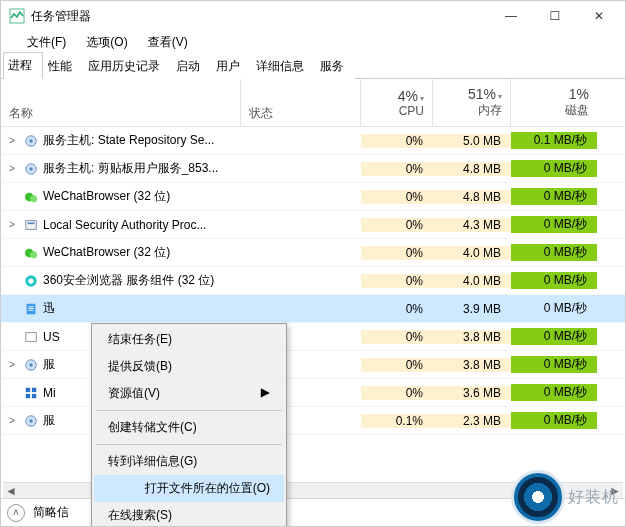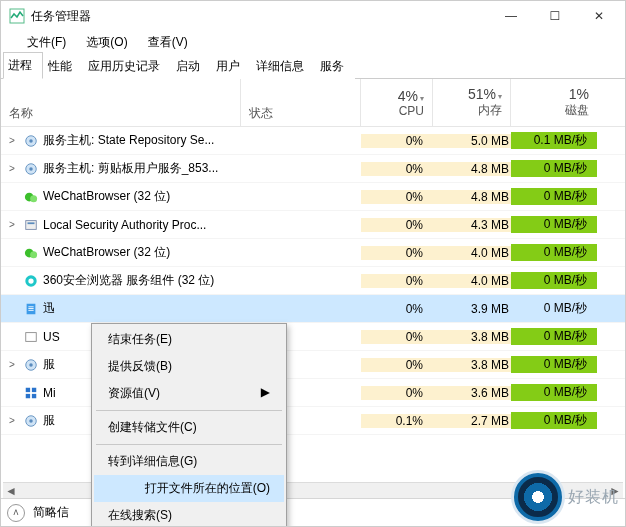--- a/index.html
+++ b/index.html
@@ -92,21 +92,21 @@
     display: flex;
     height: 28px;
     align-items: center;
     border-bottom: 1px solid #f4f4f4;
   }
   .row.selected { background: #cde8ff; }
   .col { overflow: hidden; white-space: nowrap; text-overflow: ellipsis; }
   .c-name   { width: 240px; padding-left: 4px; display:flex; align-items:center; gap:4px;}
   .c-status { width: 120px; }
   .c-cpu    { width: 72px; text-align: right; padding-right: 10px; background:#fdf1cf;}
-  .c-mem    { width: 78px; text-align: right; padding-right: 2px; background:#fdf1cf;}
+  .c-mem    { width: 78px; text-align: right; padding-right: 10px; background:#fdf1cf;}
   .c-disk   { width: 86px; text-align: right; padding-right: 10px; background:#84cc16;}
   .row.selected .c-cpu,
   .row.selected .c-mem,
   .row.selected .c-disk { background: #cde8ff; }
   .expander {
     width: 14px; text-align:center; color:#666; font-size:10px;
     display:inline-block;
   }
   .pi { 
     width:16px; height:16px; display:inline-flex; align-items:center; justify-content:center;
@@ -395,21 +395,21 @@
         <span class="pi">
           <svg viewBox="0 0 16 16">
             <circle cx="8" cy="8" r="6" fill="#cfe3f5" stroke="#5a8bbd"></circle>
             <circle cx="8" cy="8" r="2" fill="#5a8bbd"></circle>
           </svg>
         </span>
         <span>服</span>
       </div>
       <div class="col c-status"></div>
       <div class="col c-cpu">0.1%</div>
-      <div class="col c-mem">2.7 MB</div>
+      <div class="col c-mem">2.3 MB</div>
       <div class="col c-disk">0 MB/秒</div>
     </div>
   </div>
 
 <div class="ctxmenu">
   <div class="ctxitem">结束任务(E)</div>
   <div class="ctxitem">提供反馈(B)</div>
   <div class="ctxitem">
     <span>资源值(V)</span>
     <span style="float:right">▶</span>

